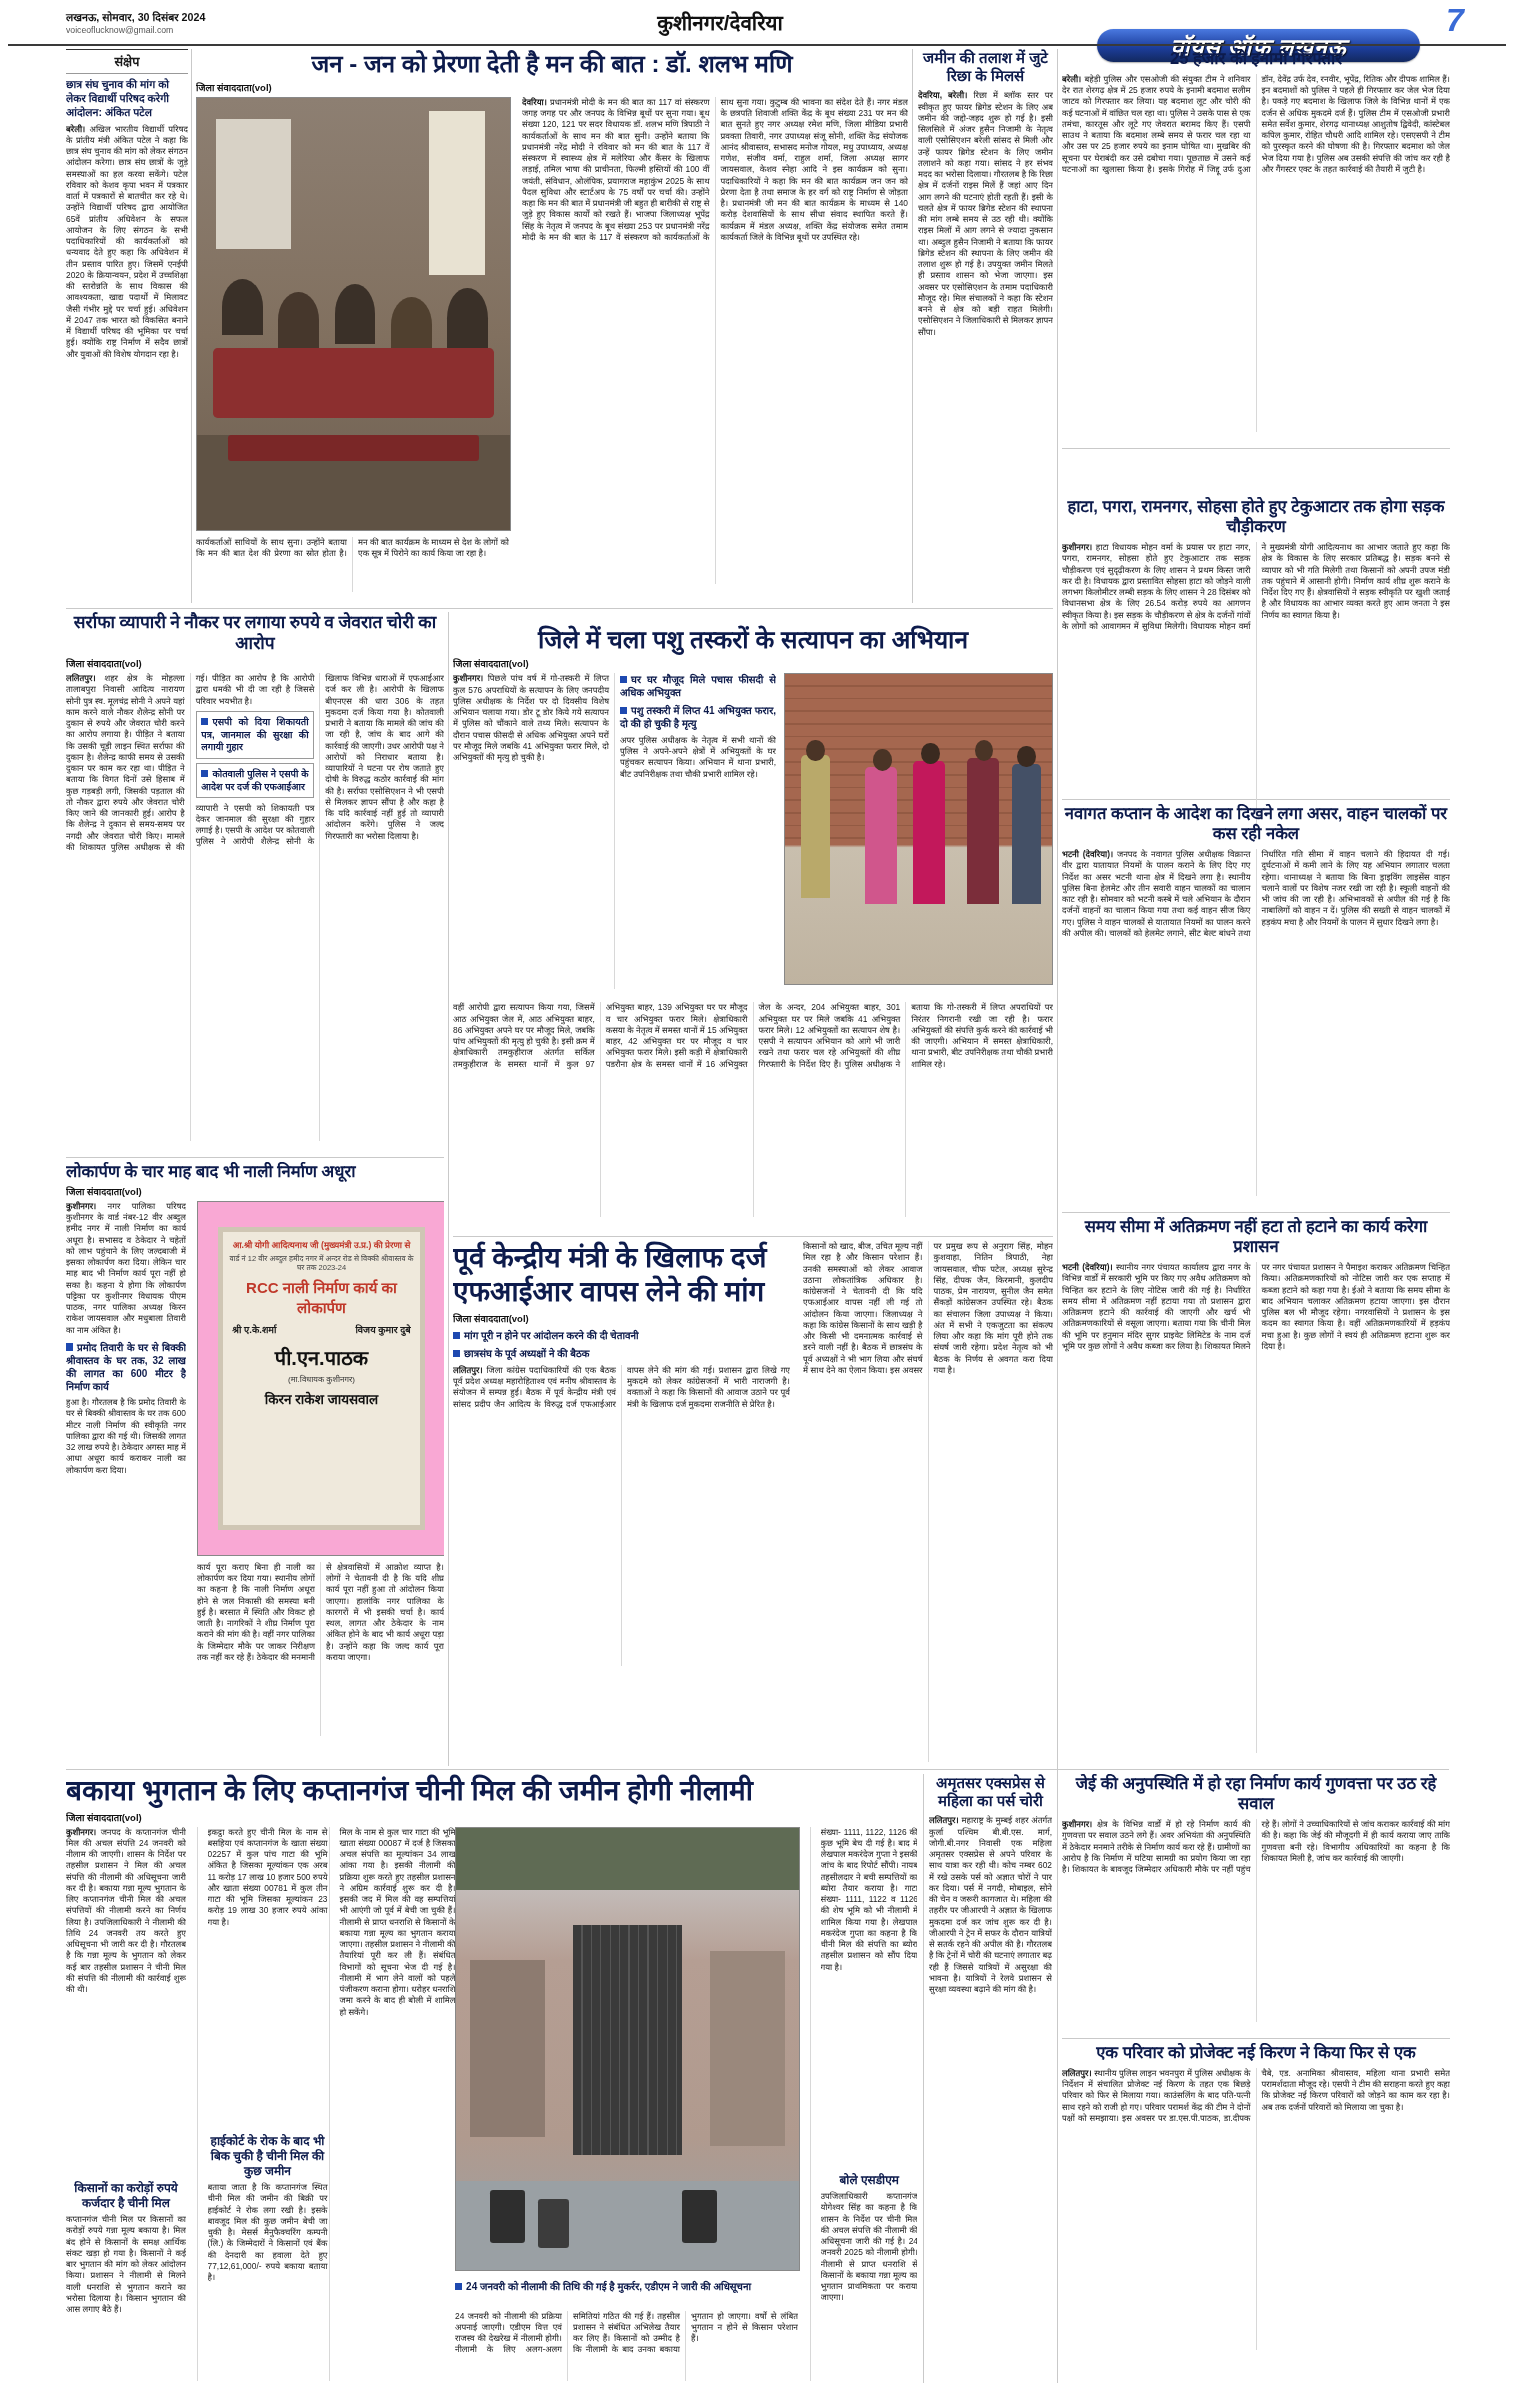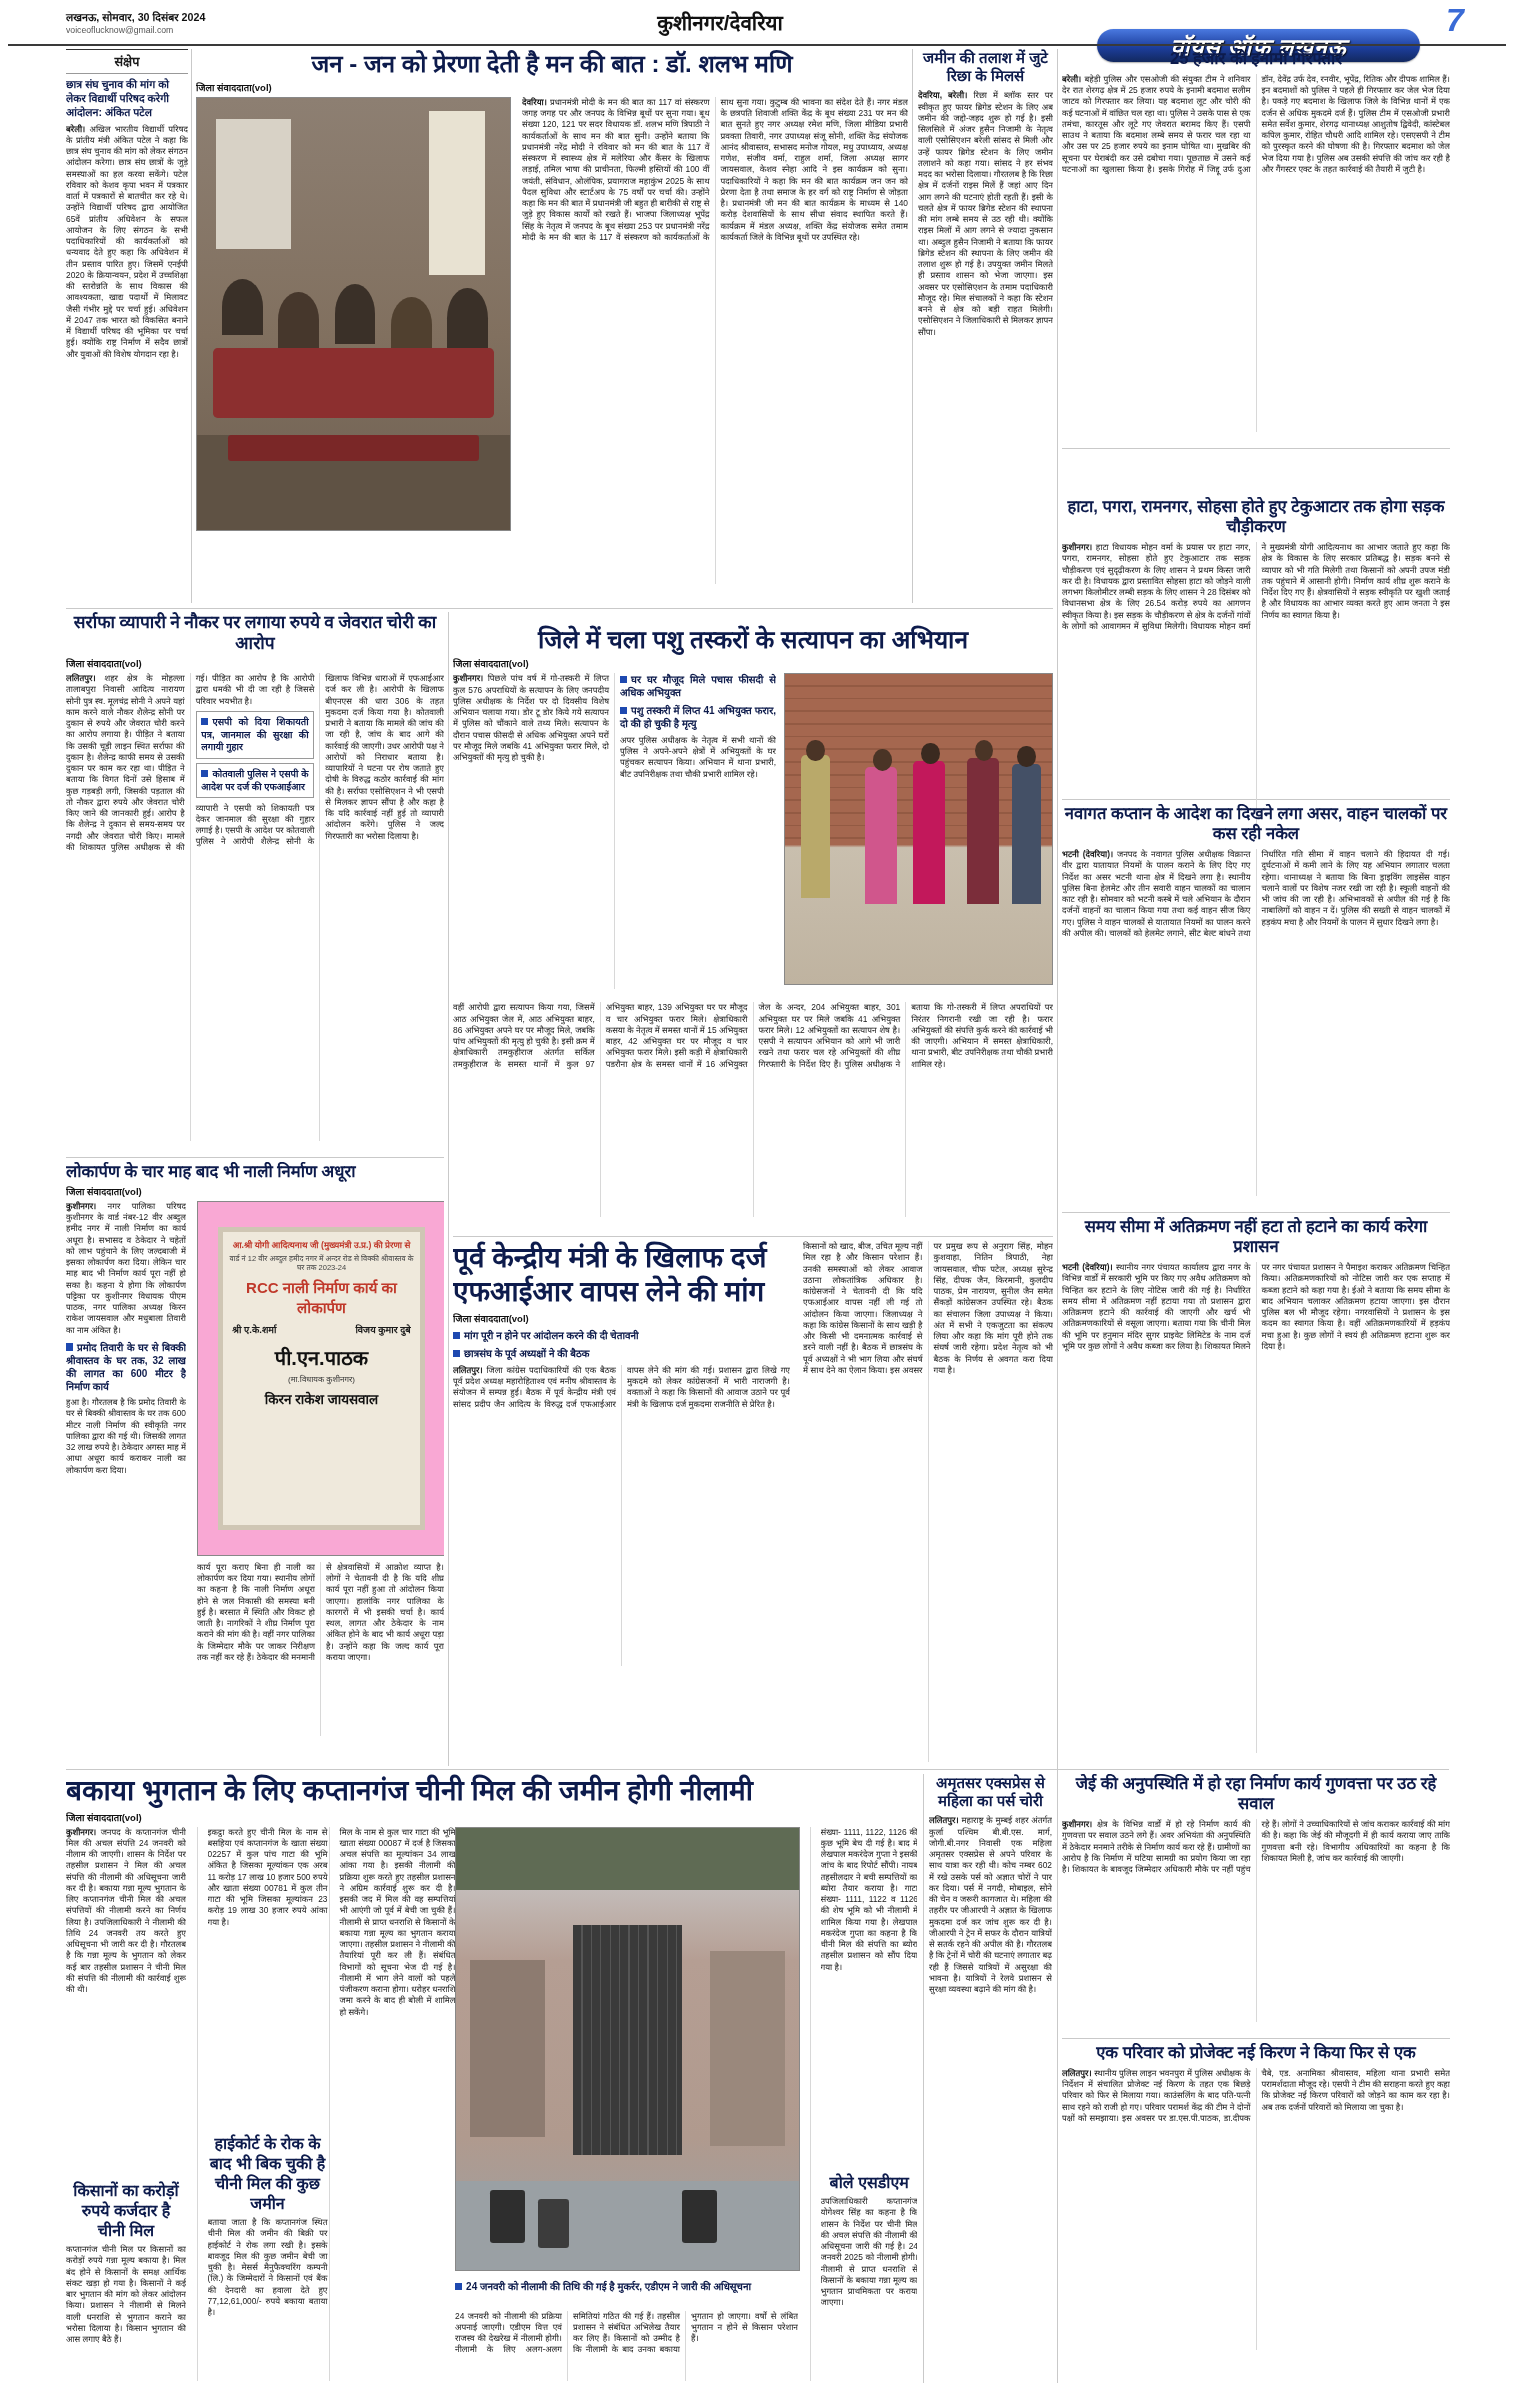--- a/index.html
+++ b/index.html
@@ -29,21 +29,21 @@
   .h-xs{font-size:15px;text-align:center;}
   .by{font-weight:bold;font-size:9.5px;margin:2.4px 0 3.2px;color:#111;}
   .body{font-size:8.4px;line-height:1.34;text-align:justify;overflow:hidden;}
   .cols2{column-count:2;column-gap:11px;column-rule:0.8px solid #d8d8d8;}
   .cols3{column-count:3;column-gap:11px;column-rule:0.8px solid #d8d8d8;}
   .cols4{column-count:4;column-gap:11px;column-rule:0.8px solid #d8d8d8;}
   .dl{font-weight:bold;}
   .bullet{font-weight:bold;color:#0d1b4c;font-size:10px;line-height:1.3;margin:4.7px 0;display:block;break-inside:avoid;}
   .sq{display:inline-block;width:7.1px;height:7.1px;background:#1e49b0;margin-right:4px;}
   .note{border:0.8px solid #9a9a9a;padding:4px 4.7px;margin:4.7px 0;font-weight:bold;color:#0d1b4c;font-size:9.5px;line-height:1.3;break-inside:avoid;}
-  .subhd{font-weight:bold;color:#0d1b4c;font-size:16px;line-height:1.25;margin:6.3px 0 3.2px;text-align:center;}
+  .subhd{font-weight:bold;color:#0d1b4c;font-size:12px;line-height:1.25;margin:6.3px 0 3.2px;text-align:center;}
   
   .photo{position:absolute;overflow:hidden;border:0.8px solid #888;}
   .ps{position:absolute;}
   .photo1{background:linear-gradient(180deg,#8d7f72 0%,#81705f 55%,#6e6052 100%);}
   .photo2{background:linear-gradient(180deg,#a5674f 0%,#a5674f 55%,#c9bfae 56%,#bfb3a0 100%);}
   .photo4{background:linear-gradient(180deg,#cfd4d8 0%,#b59e93 30%,#b09a8e 70%,#9aa0a4 100%);}
   .plaquewrap{background:#f9a8d4;display:flex;align-items:center;justify-content:center;}
   .plaque{background:#efe9dc;border:5.5px solid #cfc6b4;width:84%;height:86%;text-align:center;padding:8px 6.3px;box-sizing:border-box;}
   .pl-red{color:#c0392b;font-size:8.7px;font-weight:bold;line-height:1.35;}
   .pl-sm{color:#444;font-size:7.5px;line-height:1.3;margin-top:2.4px;}
@@ -122,20 +122,23 @@
         <div class="ps" style="left:44%;top:43%;width:13%;height:14%;background:#3a3028;border-radius:50% 50% 0 0;"></div>
         <div class="ps" style="left:62%;top:46%;width:13%;height:13%;background:#50402f;border-radius:50% 50% 0 0;"></div>
         <div class="ps" style="left:80%;top:44%;width:13%;height:14%;background:#3a3028;border-radius:50% 50% 0 0;"></div>
         <div class="ps" style="left:5%;top:58%;width:90%;height:16%;background:#8c2f2f;border-radius:4.7px;"></div>
         <div class="ps" style="left:10%;top:78%;width:80%;height:6%;background:#7a2727;border-radius:3.2px;"></div>
       </div>
       <div class="body cols2" style="position:absolute;left:326px;top:0;width:386px;height:487px;">
         <span class="dl">देवरिया।</span>
         <span>प्रधानमंत्री मोदी के मन की बात का 117 वां संस्करण जगह जगह पर और जनपद के विभिन्न बूथों पर सुना गया। बूथ संख्या 120, 121 पर सदर विधायक डॉ. शलभ मणि त्रिपाठी ने कार्यकर्ताओं के साथ मन की बात सुनी। उन्होंने बताया कि प्रधानमंत्री नरेंद्र मोदी ने रविवार को मन की बात के 117 वें संस्करण में स्वास्थ्य क्षेत्र में मलेरिया और कैंसर के खिलाफ लड़ाई, तमिल भाषा की प्राचीनता, फिल्मी हस्तियों की 100 वीं जयंती, संविधान, ओलंपिक, प्रयागराज महाकुंभ 2025 के साथ पैदल सुविधा और स्टार्टअप के 75 वर्षों पर चर्चा की। उन्होंने कहा कि मन की बात में प्रधानमंत्री जी बहुत ही बारीकी से राष्ट्र से जुड़े हुए विकास कार्यों को रखते हैं। भाजपा जिलाध्यक्ष भूपेंद्र सिंह के नेतृत्व में जनपद के बूथ संख्या 253 पर प्रधानमंत्री नरेंद्र मोदी के मन की बात के 117 वें संस्करण को कार्यकर्ताओं के साथ सुना गया। कुटुम्ब की भावना का संदेश देते हैं। नगर मंडल के छत्रपति शिवाजी शक्ति केंद्र के बूथ संख्या 231 पर मन की बात सुनते हुए नगर अध्यक्ष रमेश मणि, जिला मीडिया प्रभारी प्रवक्ता तिवारी, नगर उपाध्यक्ष संजू सोनी, शक्ति केंद्र संयोजक आनंद श्रीवास्तव, सभासद मनोज गोयल, मधु उपाध्याय, अध्यक्ष गणेश, संजीव वर्मा, राहुल शर्मा, जिला अध्यक्ष सागर जायसवाल, केशव स्नेहा आदि ने इस कार्यक्रम को सुना। पदाधिकारियों ने कहा कि मन की बात कार्यक्रम जन जन को प्रेरणा देता है तथा समाज के हर वर्ग को राष्ट्र निर्माण से जोड़ता है। प्रधानमंत्री जी मन की बात कार्यक्रम के माध्यम से 140 करोड़ देशवासियों के साथ सीधा संवाद स्थापित करते हैं। कार्यक्रम में मंडल अध्यक्ष, शक्ति केंद्र संयोजक समेत तमाम कार्यकर्ता जिले के विभिन्न बूथों पर उपस्थित रहे।</span>
       </div>
+      <div class="body cols2" style="position:absolute;left:0;top:440px;width:313px;height:55px;">
+        <span>कार्यकर्ताओं साथियों के साथ सुना। उन्होंने बताया कि मन की बात देश की प्रेरणा का स्रोत होता है। मन की बात कार्यक्रम के माध्यम से देश के लोगों को एक सूत्र में पिरोने का कार्य किया जा रहा है।</span>
+      </div>
     </div>
   </section>
 
   <section id="a3">
     <div class="hd h-xs">जमीन की तलाश में जुटे रिछा के मिलर्स</div>
     <div class="body" style="height:498px;margin-top:4.7px;">
       <span class="dl">देवरिया, बरेली।</span>
       <span>रिछा में ब्लॉक स्तर पर स्वीकृत हुए फायर ब्रिगेड स्टेशन के लिए अब जमीन की जद्दो-जहद शुरू हो गई है। इसी सिलसिले में अंजर हुसैन निजामी के नेतृत्व वाली एसोसिएशन बरेली सांसद से मिली और उन्हें फायर ब्रिगेड स्टेशन के लिए जमीन तलाशने को कहा गया। सांसद ने हर संभव मदद का भरोसा दिलाया। गौरतलब है कि रिछा क्षेत्र में दर्जनों राइस मिलें हैं जहां आए दिन आग लगने की घटनाएं होती रहती हैं। इसी के चलते क्षेत्र में फायर ब्रिगेड स्टेशन की स्थापना की मांग लम्बे समय से उठ रही थी। क्योंकि राइस मिलों में आग लगने से ज्यादा नुकसान था। अब्दुल हुसैन निजामी ने बताया कि फायर ब्रिगेड स्टेशन की स्थापना के लिए जमीन की तलाश शुरू हो गई है। उपयुक्त जमीन मिलते ही प्रस्ताव शासन को भेजा जाएगा। इस अवसर पर एसोसिएशन के तमाम पदाधिकारी मौजूद रहे। मिल संचालकों ने कहा कि स्टेशन बनने से क्षेत्र को बड़ी राहत मिलेगी। एसोसिएशन ने जिलाधिकारी से मिलकर ज्ञापन सौंपा।</span>
     </div>
   </section>

